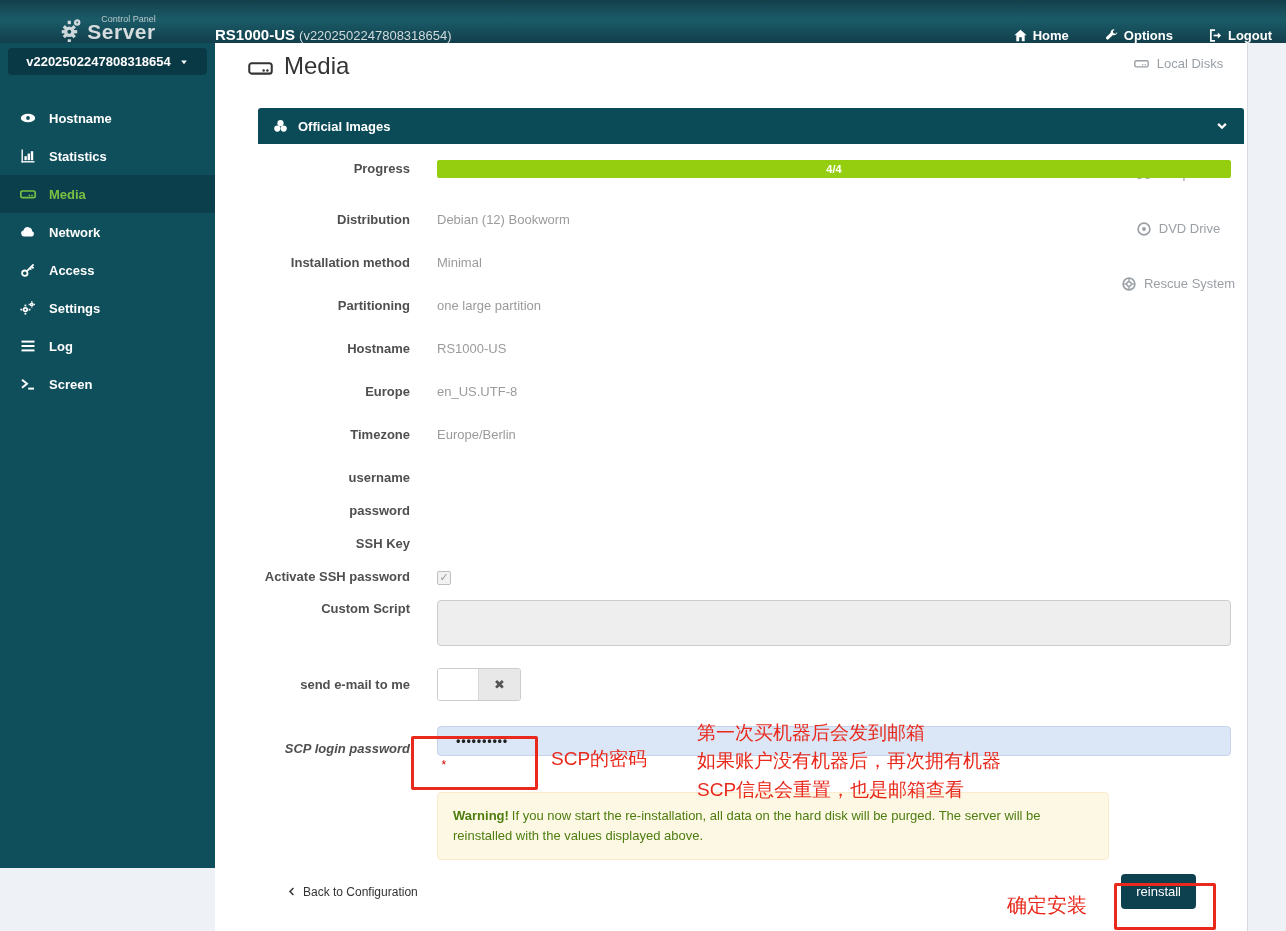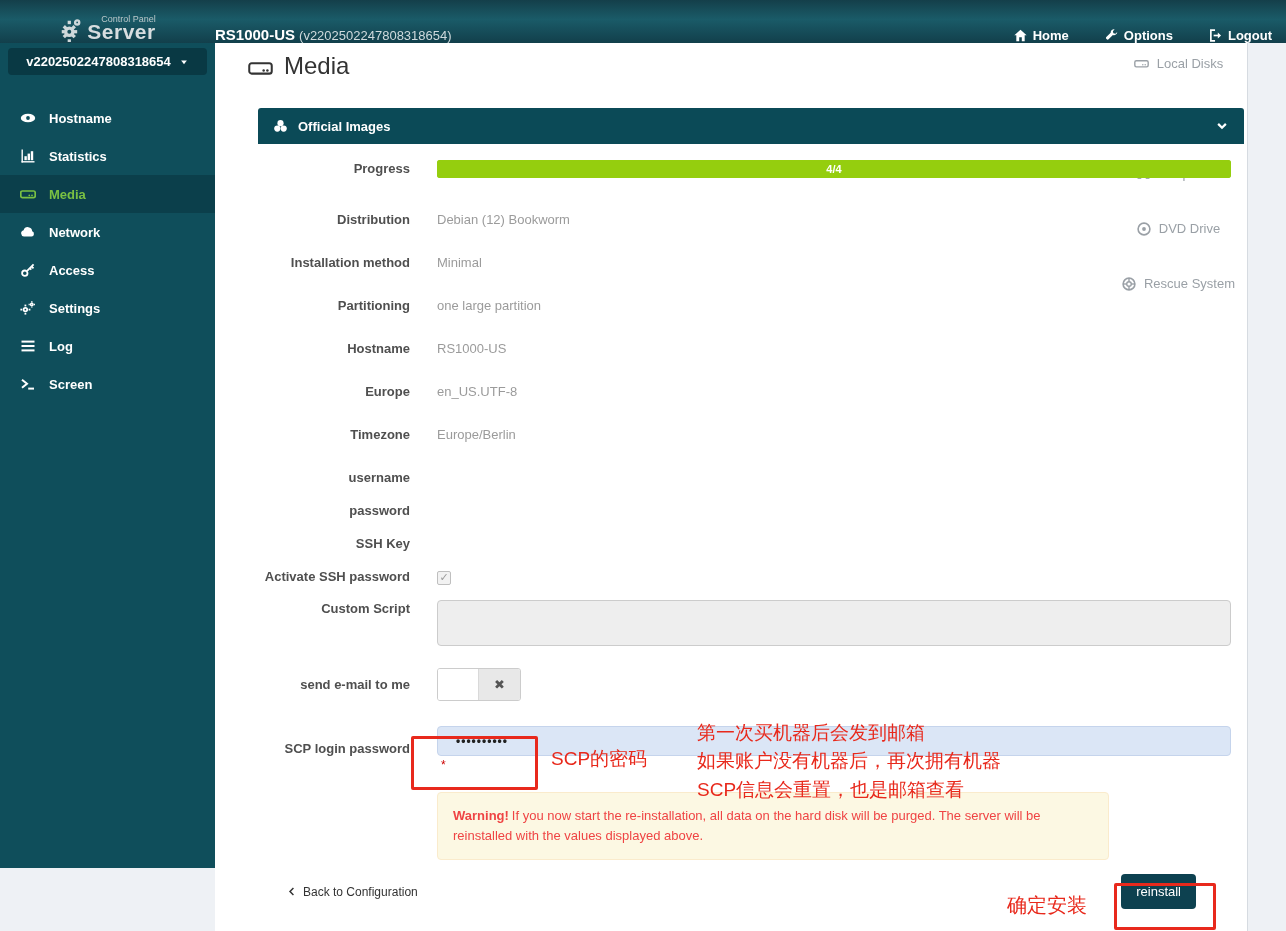--- a/index.html
+++ b/index.html
@@ -74,21 +74,21 @@
   .toggle .off-side { width:42px; background:#e8e8e8; display:flex; align-items:center; justify-content:center;
     color:#555; font-size:13px; font-weight:bold; }
 
   .scp-row { margin-bottom:0; }
   .scp-field { width:794px; height:30px; background:#dbe6f6; border:1px solid #c5d4ec; border-radius:4px;
     display:flex; align-items:center; padding-left:18px; }
   .scp-dots { font-size:12px; font-weight:bold; color:#222; letter-spacing:1px; }
   .req-mark { display:block; margin-top:4px; margin-left:4px; color:#cc0000; font-size:12px; line-height:10px; }
 
   .warnbox { margin-left:179px; margin-top:22px; width:672px; background:#fcf8e3; border:1px solid #faebcc;
-    border-radius:4px; padding:13px 15px; font-size:13px; color:#ef4444; line-height:20px; }
+    border-radius:4px; padding:13px 15px; font-size:13px; color:#4d7c0f; line-height:20px; }
   .warnbox b { margin-right:3px; }
 
   .bottom-row { margin-top:14px; display:flex; align-items:center; }
   .back-link { display:flex; align-items:center; gap:7px; margin-left:30px; color:#333; font-size:12px;
     text-decoration:none; cursor:pointer; }
   .reinstall-btn { margin-left:auto; margin-right:48px; background:#0d4150; color:#fff; border:none;
     border-radius:4px; font-size:13px; padding:10px 15px; cursor:pointer; font-family:inherit; }
 
   
   .anno { position:absolute; color:#e8291c; z-index:20; font-size:19px; white-space:nowrap; }
@@ -416,21 +416,21 @@
         <div class="row" style="margin-bottom:25px; align-items:center;">
           <div class="row-label">send e-mail to me</div>
           <div class="row-value">
             <div class="toggle">
               <div class="knob"></div>
               <div class="off-side">✖</div>
             </div>
           </div>
         </div>
 
-        <div class="row scp-row" style="align-items:center; margin-bottom:0;">
+        <div class="row scp-row" style="align-items:center; margin-bottom:0;font-style:italic;">
           <div class="row-label">SCP login password</div>
           <div class="row-value">
             <div class="scp-field">
               <span class="scp-dots">••••••••••</span>
             </div>
             <span class="req-mark">*</span>
           </div>
         </div>
 
         <div class="warnbox">

